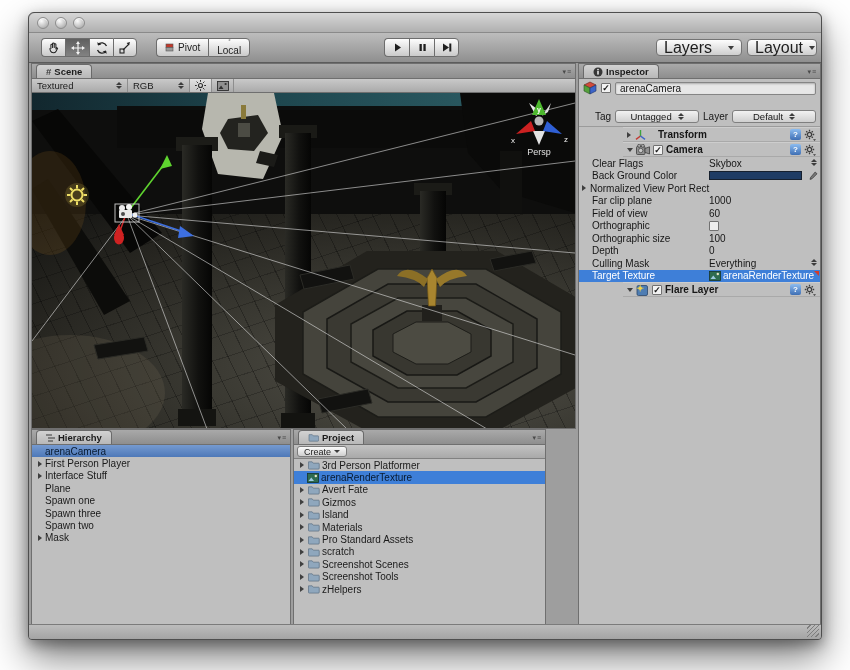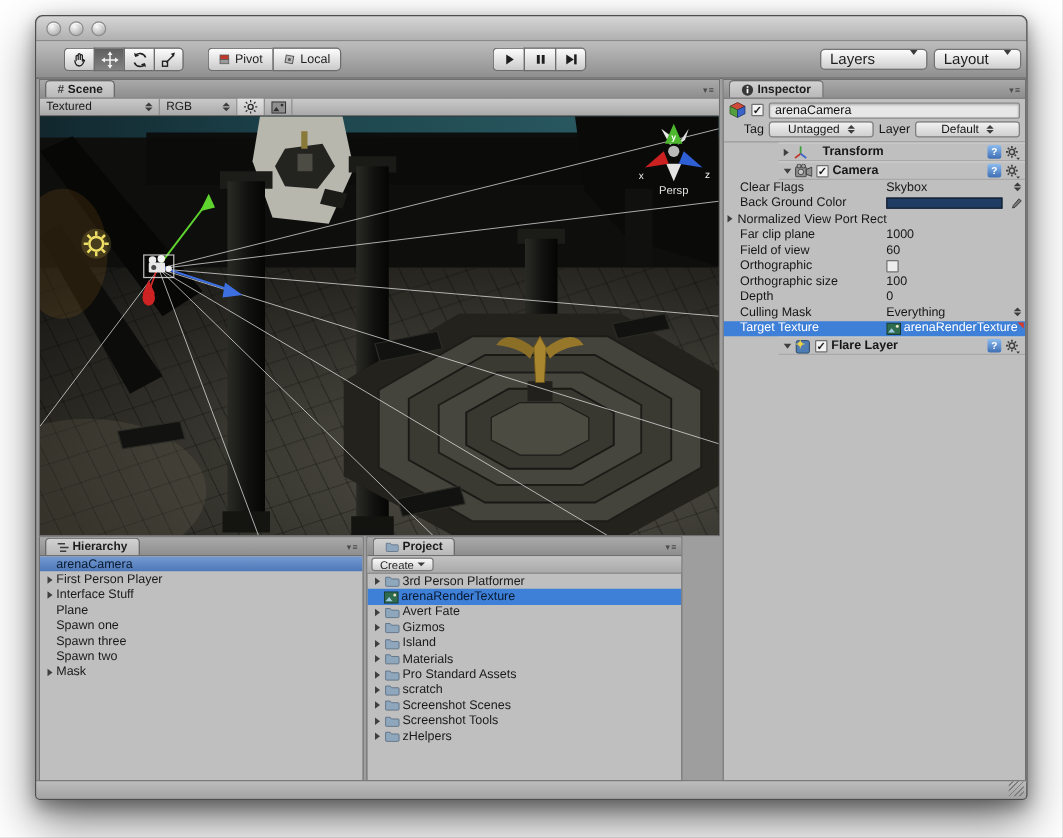--- a/index.html
+++ b/index.html
@@ -12,30 +12,30 @@
   .titlebar{position:absolute;left:0;top:0;right:0;height:20px;border-radius:6px 6px 0 0;
     background:linear-gradient(#d6d6d6,#b0b0b0);border-bottom:1px solid #8a8a8a;}
   .tl{position:absolute;top:4px;width:12px;height:12px;border-radius:50%;
     background:radial-gradient(circle at 35% 30%,#fbfbfb,#c2c2c2 60%,#9a9a9a);
     border:1px solid #8d8d8d;box-shadow:inset 0 1px 1px rgba(255,255,255,.8);}
   
   .toolbar{position:absolute;left:0;top:20px;right:0;height:30px;
     background:linear-gradient(#bdbdbd,#8f8f8f);border-bottom:1px solid #5c5c5c;}
   .btn{display:inline-flex;align-items:center;justify-content:center;height:19px;
     background:linear-gradient(#fdfdfd,#cacaca);border:1px solid #6d6d6d;color:#222;}
-  .grp{position:absolute;top:5px;display:flex;margin-left:10px;}
+  .grp{position:absolute;top:5px;display:flex;}
   .grp .btn{border-right-width:0;}
   .grp .btn:first-child{border-radius:4px 0 0 4px;}
-  .grp .btn:last-child{border-radius:0 4px 4px 0;border-right-width:1px;}
+  .grp .btn:last-child{border-radius:0 4px 4px 0;border-right-width:1px;flex-direction:column;}
   .tool{width:24px;}
   .tool.on{background:linear-gradient(#5f5f5f,#828282);color:#f3f3f3;}
   .lblbtn{padding:0 8px;font-size:10px;gap:4px;}
-  .dd{position:absolute;top:6px;height:17px;display:flex;
+  .dd{position:absolute;top:6px;height:17px;display:flex;align-items:center;
     background:linear-gradient(#fdfdfd,#cecece);border:1px solid #737373;border-radius:4px;
-    font-size:12px;color:#1d1d1d;padding:0 7px;justify-content:space-between;}
+    font-size:16px;color:#1d1d1d;padding:0 7px;justify-content:space-between;}
   .caret{width:0;height:0;border-left:3.5px solid transparent;border-right:3.5px solid transparent;
     border-top:4px solid #3c3c3c;margin-left:6px;}
   
   .panel{position:absolute;background:#bfbfbf;border:1px solid #6f6f6f;}
   .tabstrip{position:relative;height:15px;background:linear-gradient(#a9a9a9,#8e8e8e);
     border-bottom:1px solid #6f6f6f;}
   .tab{position:absolute;left:4px;bottom:0;height:14px;display:inline-flex;align-items:center;gap:3px;
     background:linear-gradient(#d2d2d2,#b8b8b8);border:1px solid #6a6a6a;border-bottom:none;
     border-radius:4px 4px 0 0;padding:0 9px;font-size:9.5px;font-weight:bold;color:#1c1c1c;}
   .panelmenu{position:absolute;right:3px;top:4px;font-size:7px;color:#4a4a4a;letter-spacing:1px;}
@@ -71,21 +71,21 @@
   .createbar{position:absolute;left:0;right:0;top:15px;height:14px;
     background:linear-gradient(#c2c2c2,#a9a9a9);border-bottom:1px solid #818181;display:flex;align-items:center;}
   .createbtn{margin-left:3px;height:11px;display:inline-flex;align-items:center;padding:0 6px;
     font-size:9px;color:#222;background:linear-gradient(#fbfbfb,#cfcfcf);
     border:1px solid #7c7c7c;border-radius:3px;gap:3px;}
   
   .insp-content{position:absolute;left:0;right:0;top:15px;bottom:0;font-size:10px;color:#161616;}
   .objrow{display:flex;align-items:center;gap:4px;padding:2px 4px 1px 4px;}
   .namefield{flex:1;height:13px;background:#e7e7e7;border:1px solid #858585;border-radius:2px;
     font-size:10px;padding:0 4px;color:#111;box-shadow:inset 0 1px 2px rgba(0,0,0,.25);font-family:"Liberation Sans",sans-serif;}
-  .tagrow{display:flex;align-items:center;gap:4px;padding:1px 4px 3px 16px;border-bottom:1px solid #9b9b9b;}
+  .tagrow{display:flex;align-items:center;gap:4px;padding:14px 4px 3px 16px;border-bottom:1px solid #9b9b9b;}
   .minidd{flex:1;height:13px;display:flex;align-items:center;justify-content:center;
     background:linear-gradient(#f2f2f2,#cfcfcf);border:1px solid #7f7f7f;border-radius:3px;
     padding:0 4px;font-size:9.5px;}
   .comphdr{height:15px;display:flex;align-items:center;gap:3px;padding:0 4px;
     border-bottom:1px solid #a9a9a9;border-top:1px solid #cdcdcd;font-weight:bold;margin-left:44px;}
   .comphdr .sp{flex:1;}
   .helpico{width:11px;height:11px;border-radius:2px;background:linear-gradient(#8cbcf0,#3f6fb4);
     color:#fff;font-size:8px;font-weight:bold;display:flex;align-items:center;justify-content:center;flex:0 0 auto;}
   .cbox{width:10px;height:10px;background:#f2f2f2;border:1px solid #717171;border-radius:1px;
     font-size:9px;line-height:9px;font-weight:bold;color:#161616;text-align:center;flex:0 0 auto;}

